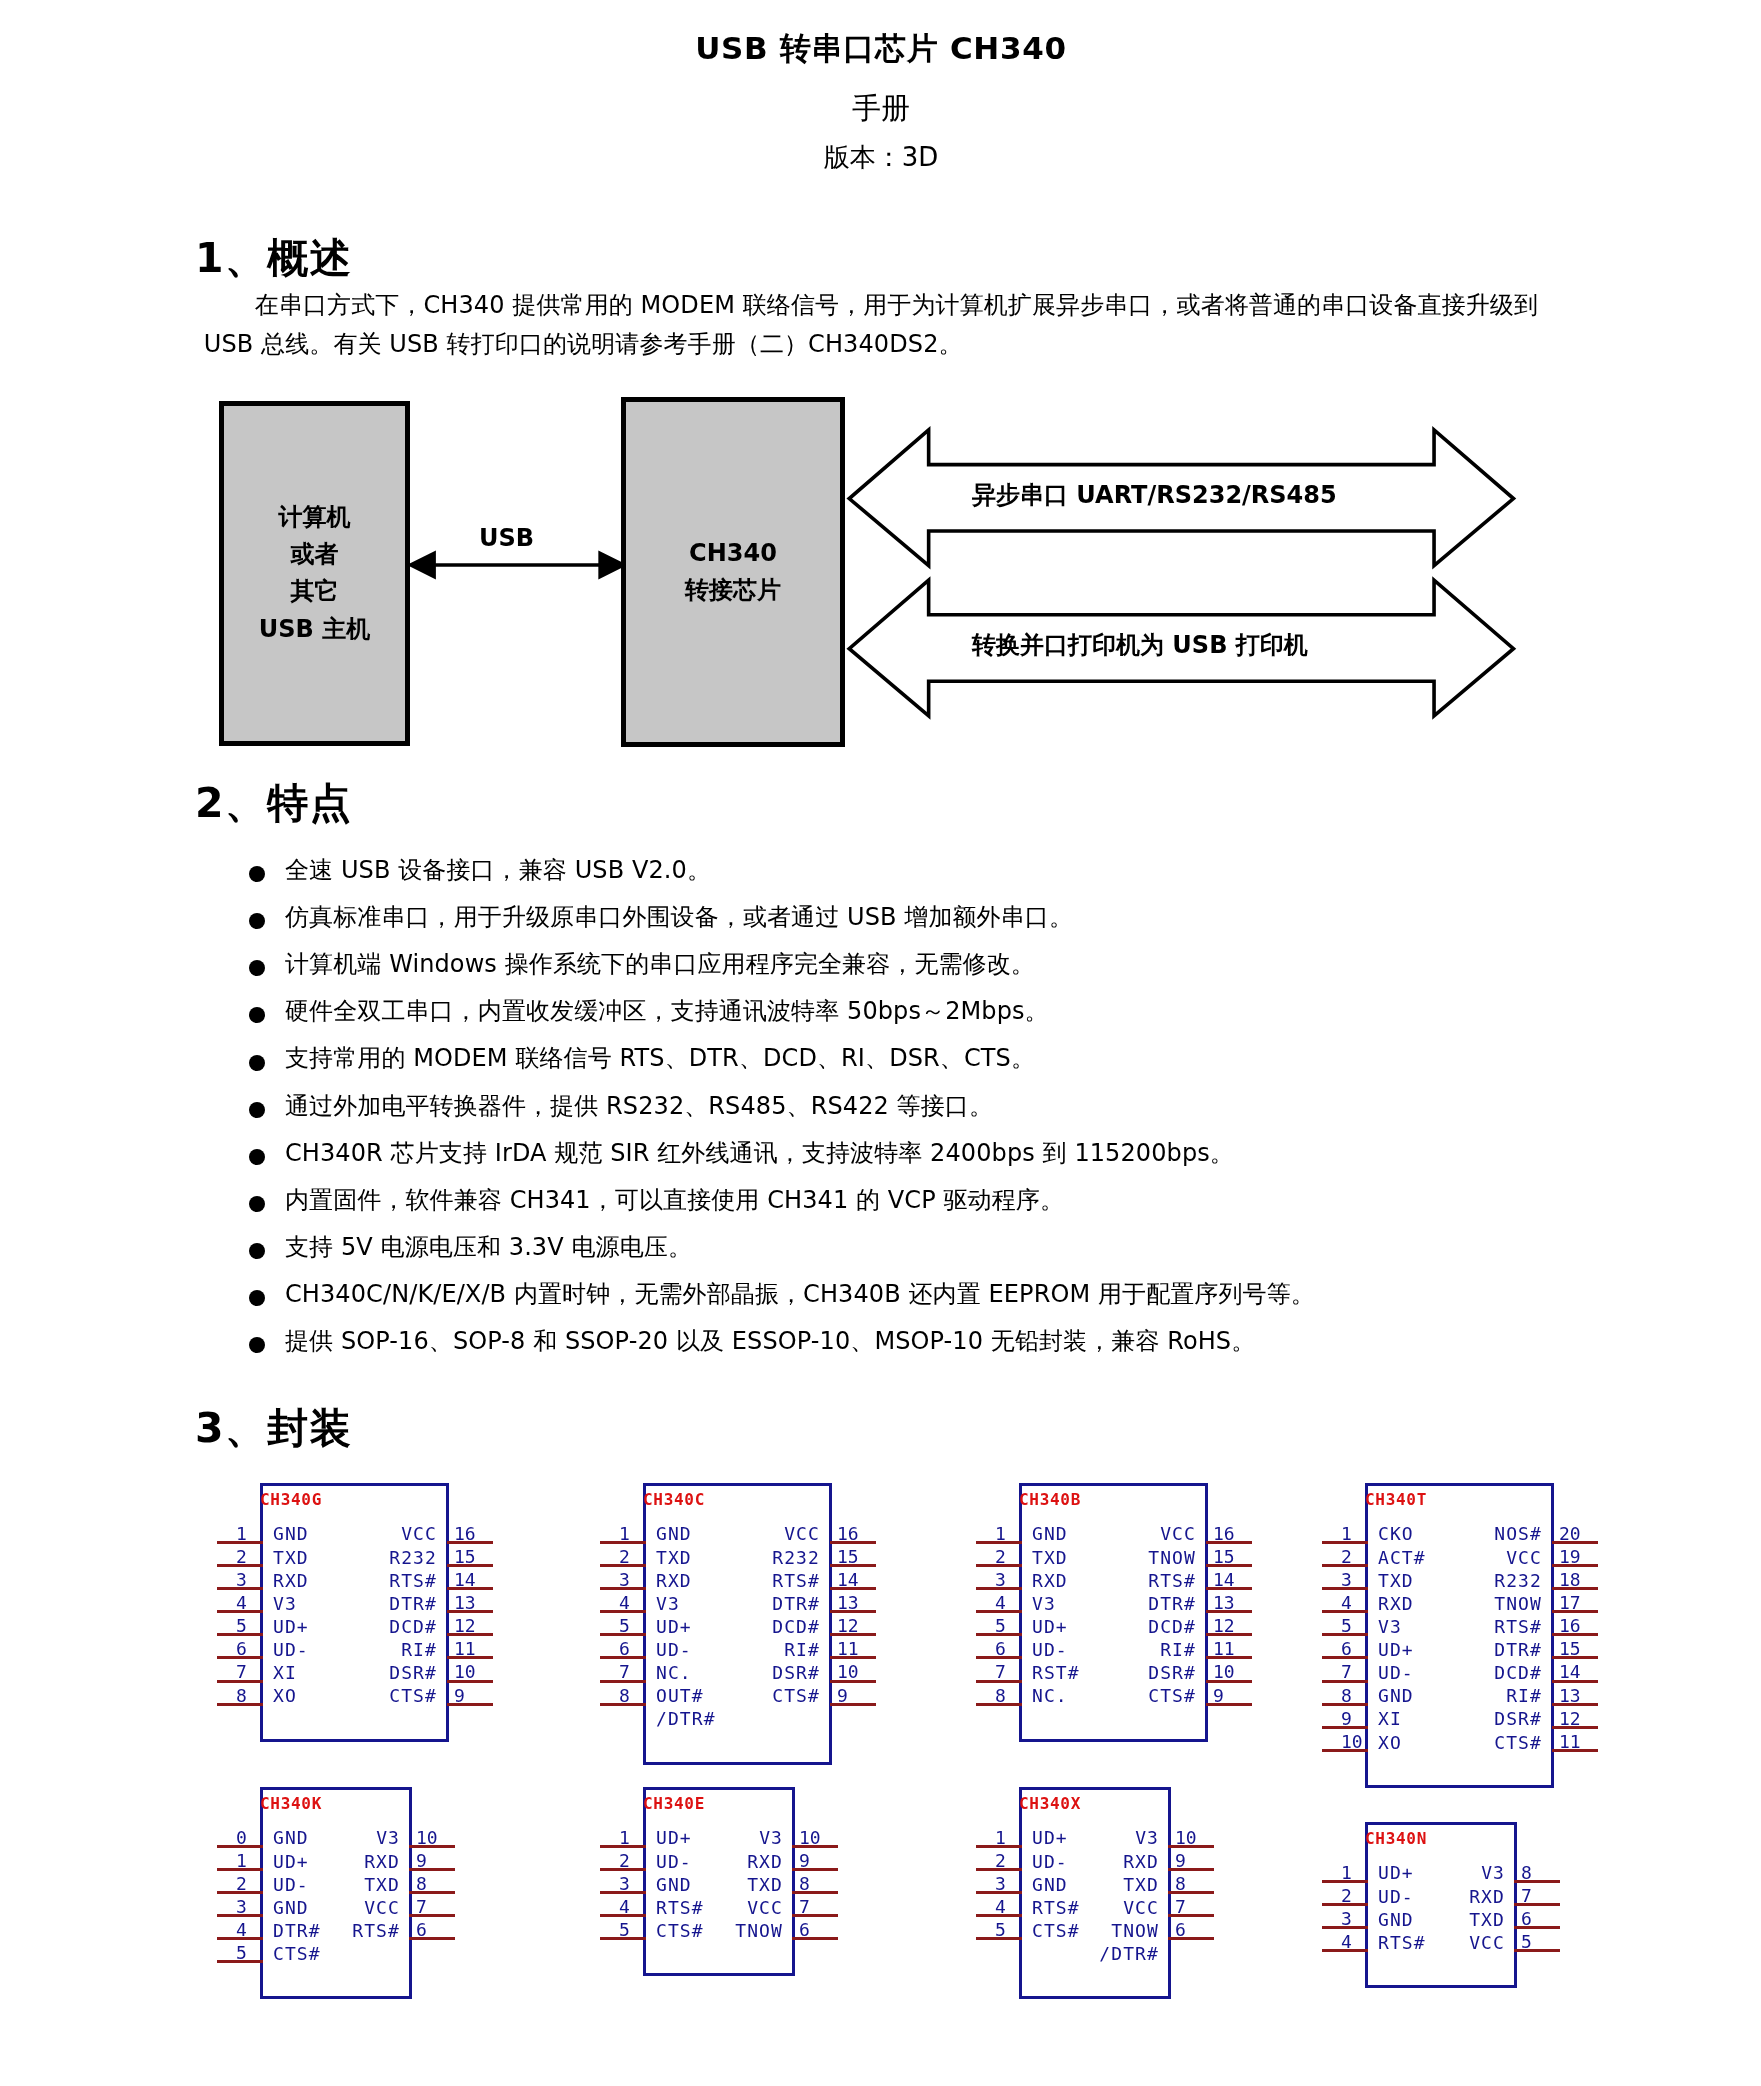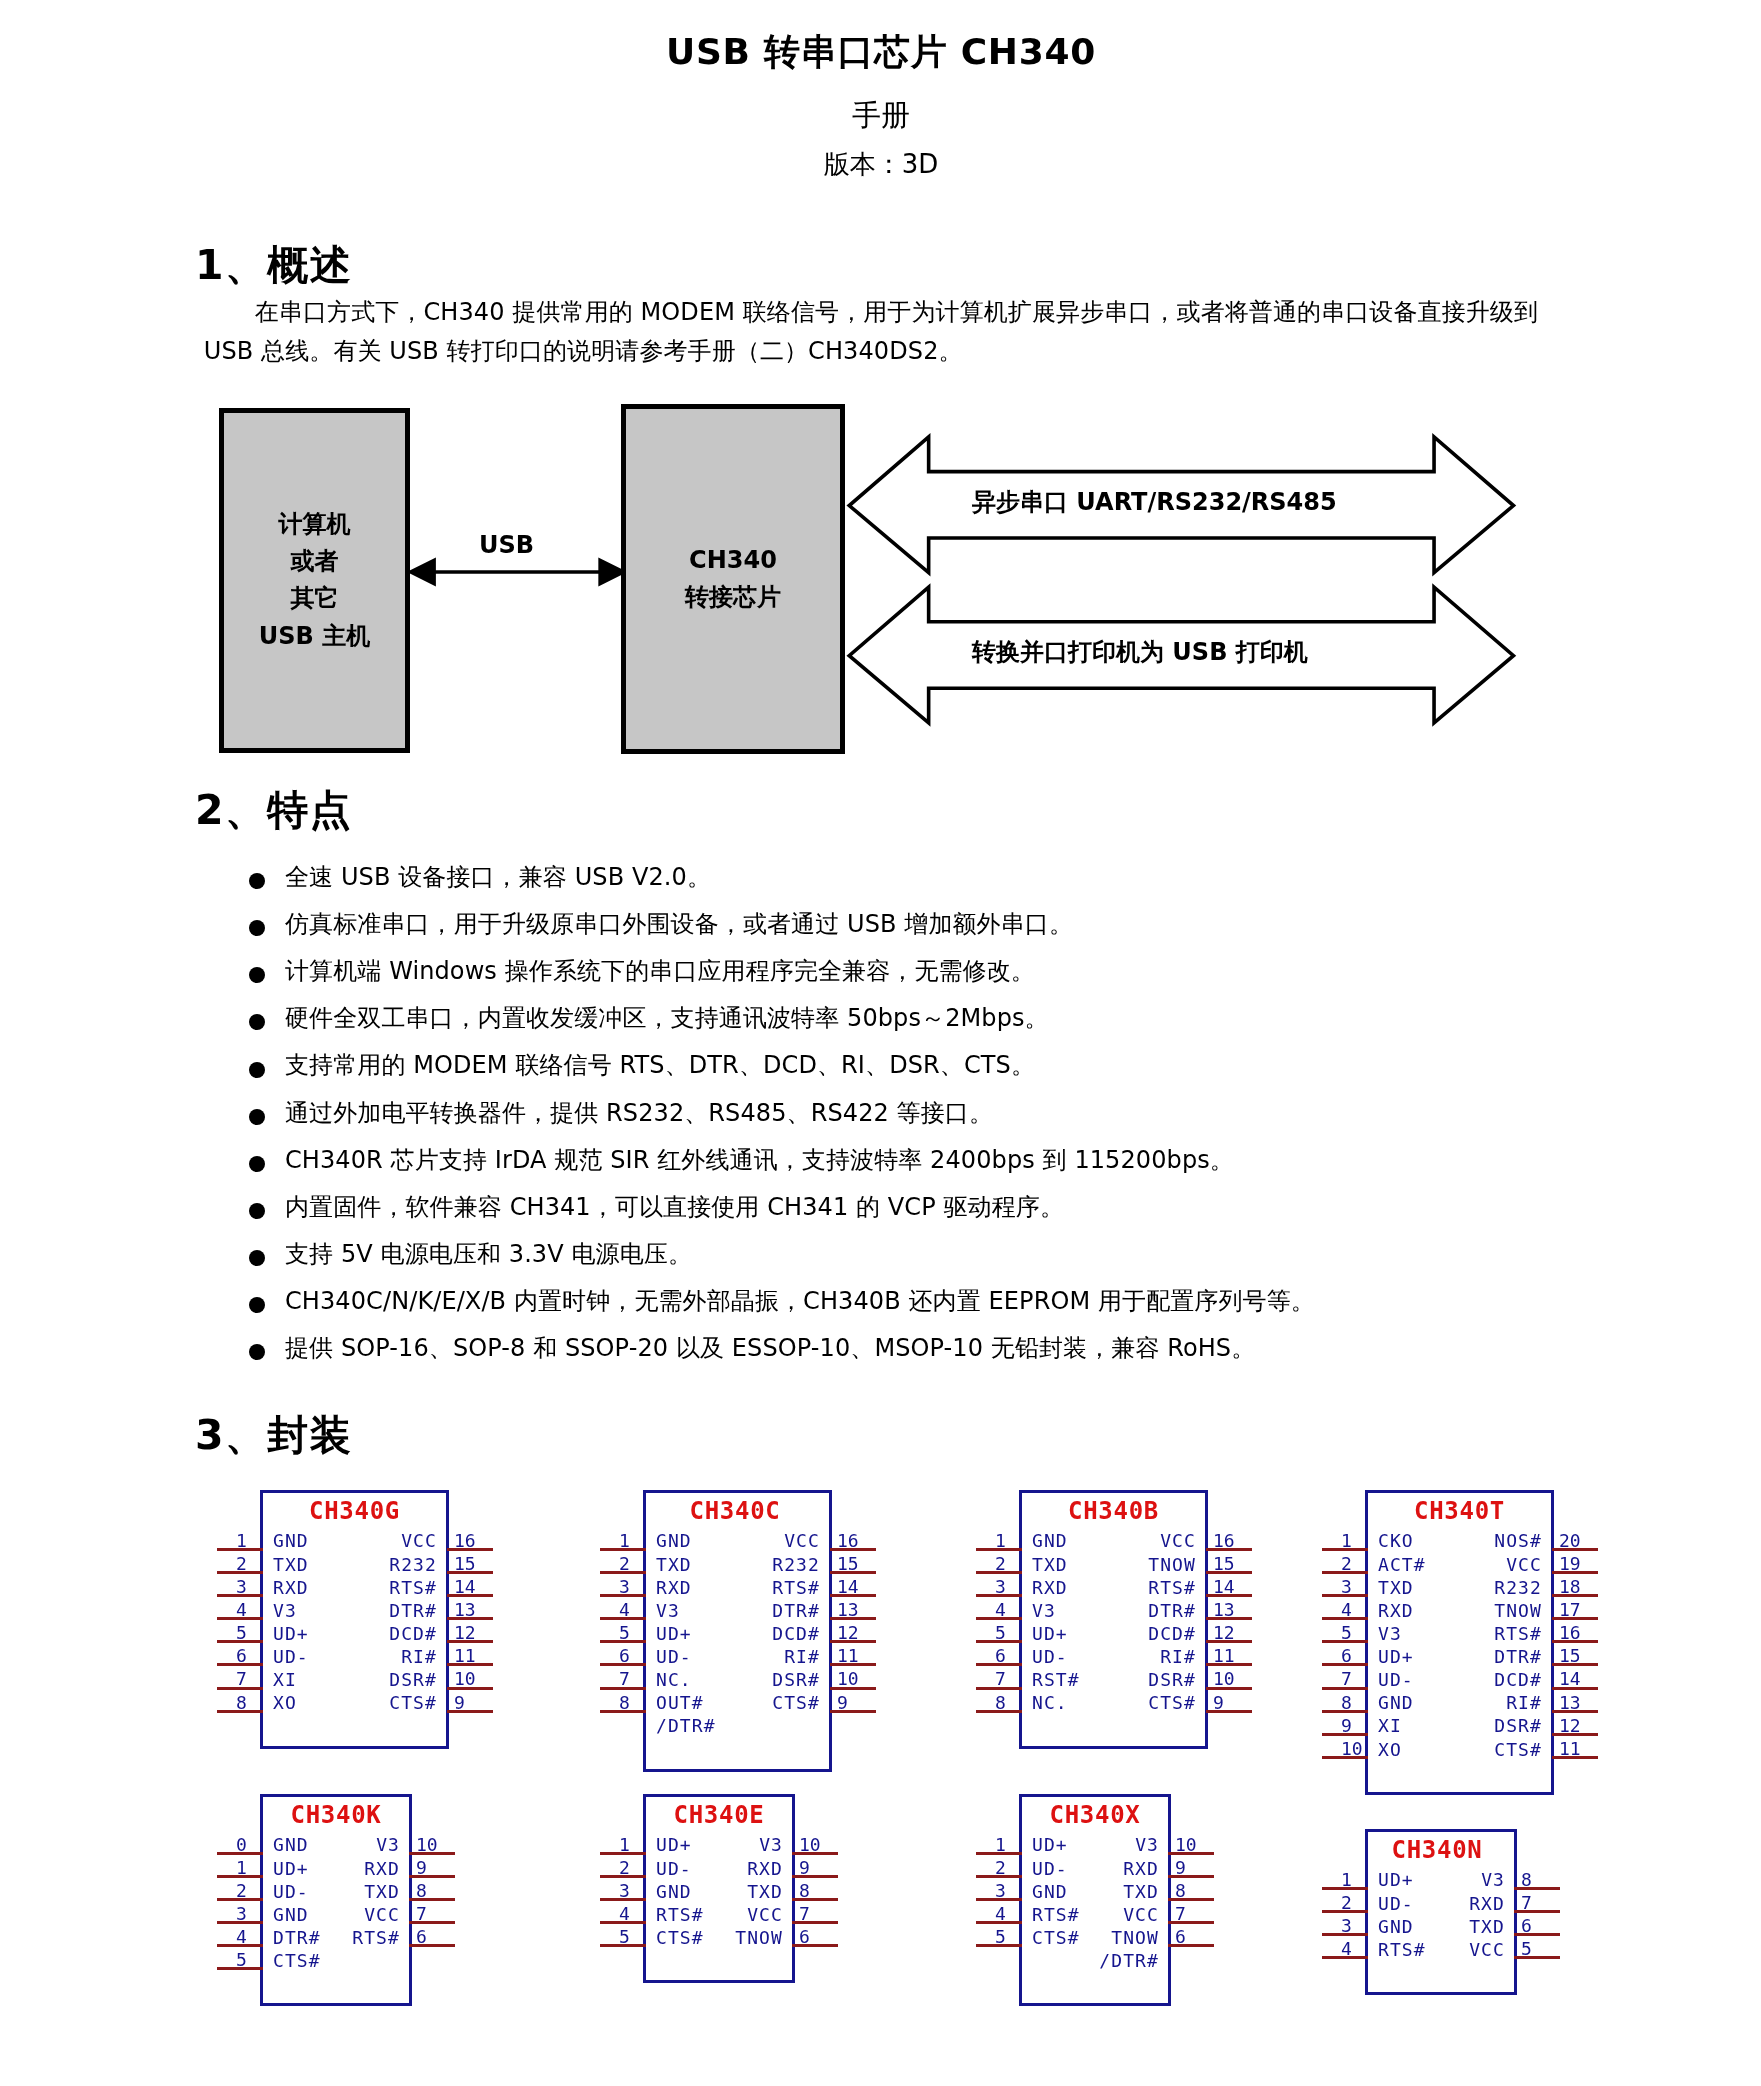--- a/index.html
+++ b/index.html
@@ -9,21 +9,21 @@
     font-family: "Liberation Sans", "DejaVu Sans", sans-serif;
     color: #000000;
   }
   body { width: 1762px; height: 2087px; position: relative; overflow: hidden; }
 
   .page { width: 1762px; height: 2087px; position: relative; padding: 0; }
 
   
   .doc-title {
     text-align: center;
-    font-size: 36px;
+    font-size: 31px;
     font-weight: bold;
     letter-spacing: 0.7px;
     margin-top: 27.5px;
     font-family: "DejaVu Sans", sans-serif;
   }
   .doc-sub1 {
     text-align: center;
     font-size: 29px;
     margin-top: 19px;
     font-family: "DejaVu Sans", sans-serif;
@@ -133,24 +133,23 @@
     font-family: "DejaVu Sans Mono", monospace;
   }
   .chip-box {
     position: absolute;
     border: 3.6px solid #15158e;
     background: #fff;
   }
   .chip-title {
     position: absolute;
     width: 100%;
-    text-align: center;
     color: #dd1111;
     font-weight: bold;
-    font-size: 24px;
+    font-size: 16px;
     letter-spacing: 0.7px;
     font-family: "DejaVu Sans Mono", monospace;
   }
   .pin-name {
     position: absolute;
     color: #15158e;
     font-size: 18px;
     font-family: "DejaVu Sans Mono", monospace;
     letter-spacing: 1.1px;
     white-space: nowrap;

